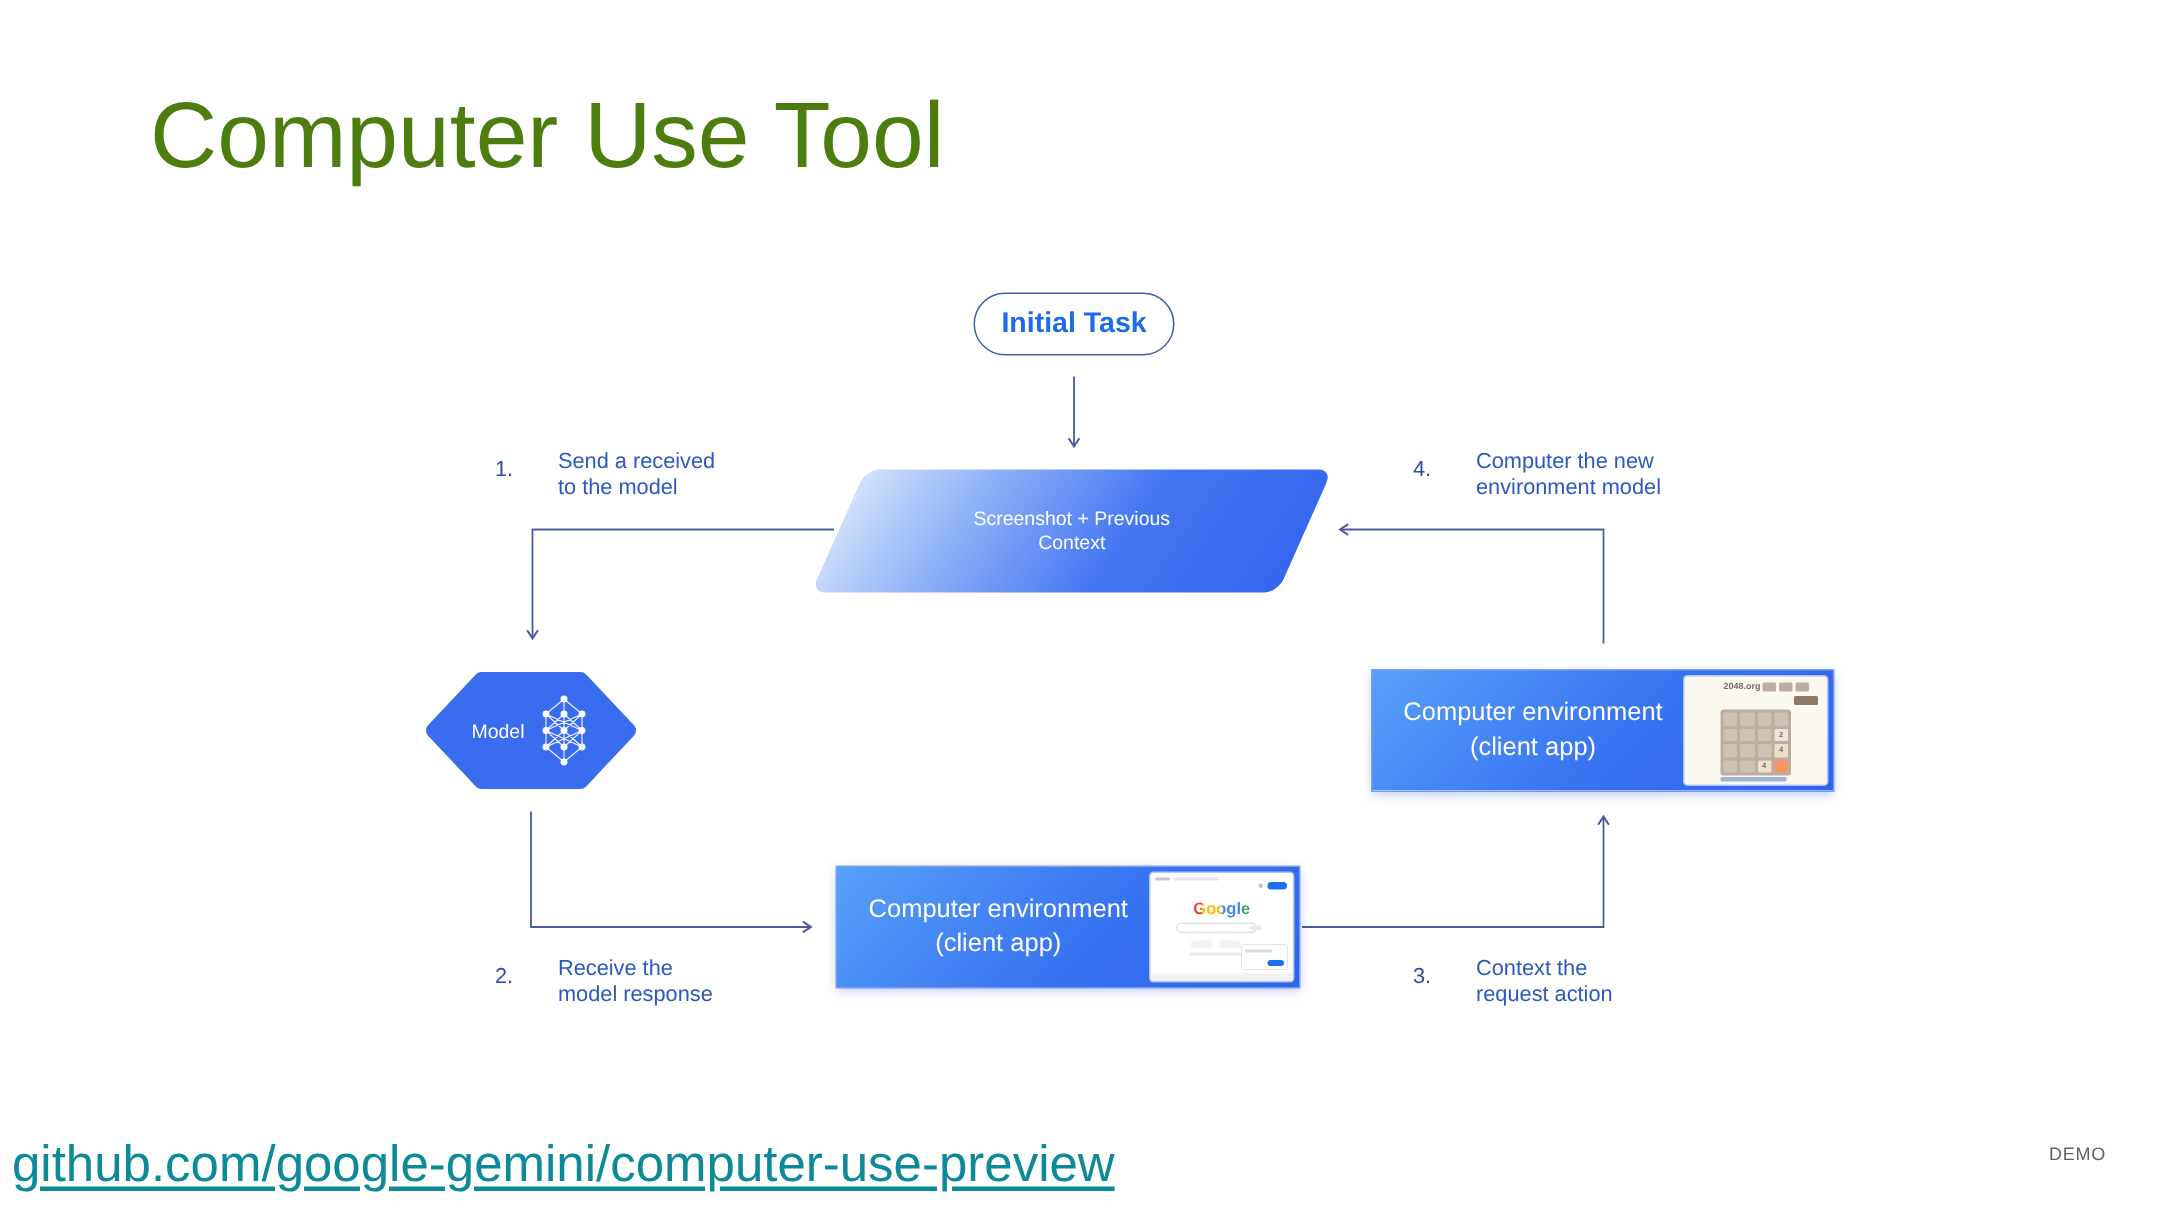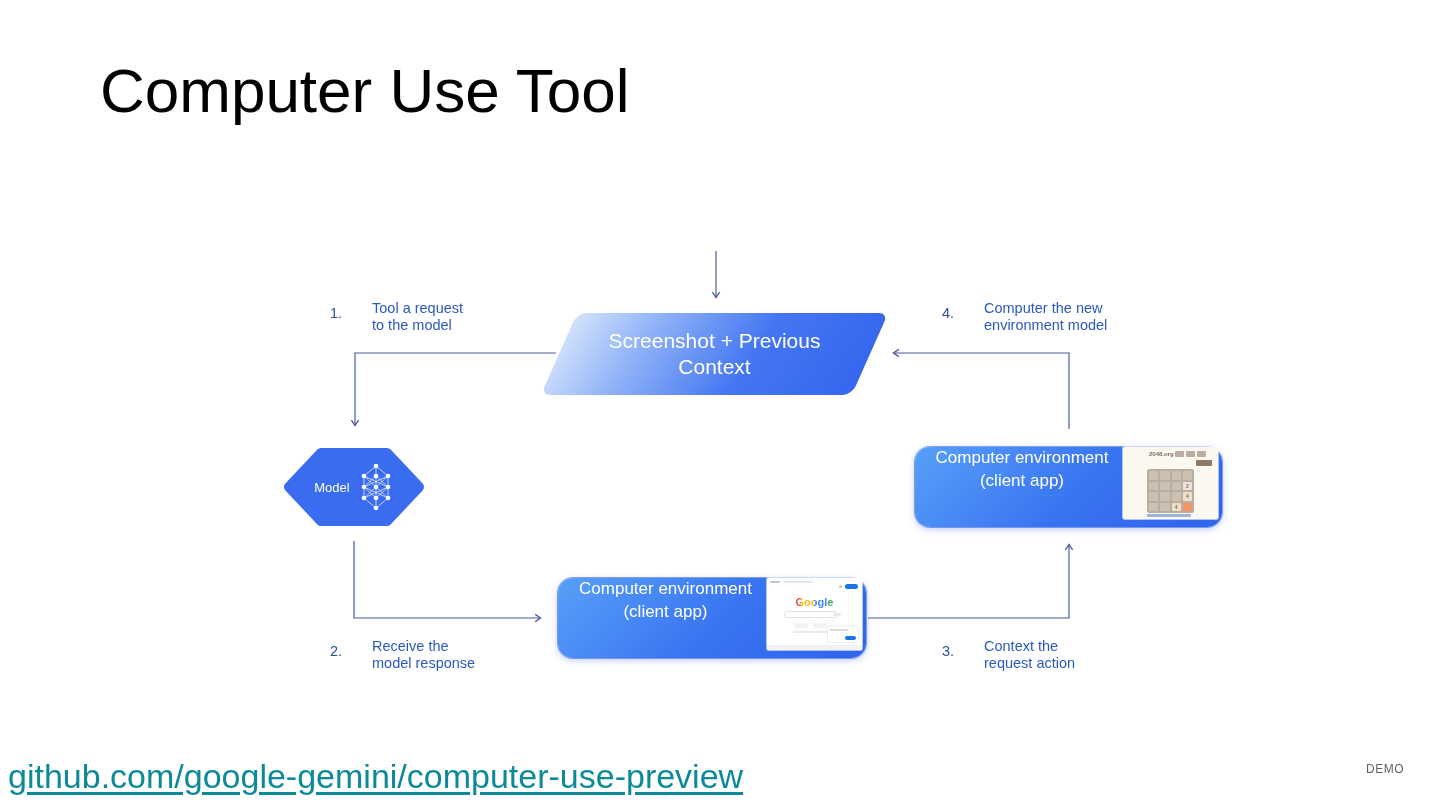--- a/index.html
+++ b/index.html
@@ -2,51 +2,51 @@
 <html><head>
 <meta charset="utf-8">
 <style>
   * { margin:0; padding:0; box-sizing:border-box; }
   html,body { background:#ffffff; }
   body { font-family:"Liberation Sans", sans-serif; }
   .slide { position:relative; width:1440px; height:810px; background:#ffffff; overflow:hidden; }
 
   
   .title { position:absolute; left:100px; top:55px; font-size:62px; font-weight:500;
-           color:#000000; letter-spacing:0px; }
+           color:#4d7c0f; letter-spacing:0px; }
 
   
   svg.arrows { position:absolute; left:0; top:0; width:1440px; height:810px; pointer-events:none; }
 
   
   .pill { position:absolute; left:649px; top:195px; width:134px; height:42px;
           border:1.6px solid #3f5fae; border-radius:22px; display:flex; align-items:center;
           justify-content:center; background:#ffffff; }
   .pill span { color:#1b6ce8; font-size:19px; font-weight:700; }
 
   
   .para-shape { position:absolute; left:559px; top:313px; width:311px; height:82px;
           transform:skewX(-24deg); border-radius:9px;
           background:linear-gradient(103deg, #d3e2fc 0%, #8fb2f7 26%, #4476f2 62%, #3566ee 100%); }
   .para-label { position:absolute; left:559px; top:313px; width:311px; height:82px;
           display:flex; flex-direction:column; align-items:center; justify-content:center;
-          color:#ffffff; font-size:21px; font-weight:500; line-height:1.25; text-align:center; }
+          color:#ffffff; font-size:13px; font-weight:500; line-height:1.25; text-align:center; }
 
   
   .hex-wrap { position:absolute; left:283px; top:447px; width:142px; height:80px; }
   .hex-wrap svg.hex { position:absolute; left:0; top:0; }
   .hex-content { position:absolute; left:0; top:0; width:142px; height:80px; display:flex;
           align-items:center; justify-content:center; gap:8px; }
   .hex-content .model-label { color:#ffffff; font-size:13px; font-weight:500; }
 
   
-  .env-box { position:absolute; height:80px; border-radius:15px;
+  .env-box { position:absolute; height:80px; border-radius:0;
           background:linear-gradient(135deg, #57a0f8 0%, #3873f1 55%, #2e64ec 100%);
           box-shadow:0 2px 7px rgba(60,105,235,.38), 0 0 0 1px rgba(43,95,224,.55);
-          display:flex; align-items:flex-start; }
+          display:flex; align-items:center; }
   .env-box.right { left:915px; top:447px; width:307px; }
   .env-box.bottom { left:558px; top:578px; width:308px; }
   .env-text { flex:1; text-align:center; color:#ffffff; font-size:17px; font-weight:500;
           line-height:1.35; padding-left:6px; }
   .thumb { position:relative; width:95px; height:72px; margin-right:4px; border-radius:2px;
           background:#ffffff; overflow:hidden; box-shadow:0 0 0 1px rgba(255,255,255,.6); flex:none; }
 
   
   .t2048 { background:#faf8ef; }
   .t2048 .site { position:absolute; left:26px; top:4px; font-size:6px; font-weight:700; color:#776e65; }
@@ -105,20 +105,23 @@
     </defs>
     <g fill="none" stroke="#4a5c9e" stroke-width="1.2">
       <path d="M716 251 L716 297" marker-end="url(#arr)"></path>
       <path d="M556 353 L355 353 L355 425" marker-end="url(#arr)"></path>
       <path d="M354 541 L354 618 L540 618" marker-end="url(#arr)"></path>
       <path d="M868 618 L1069 618 L1069 545" marker-end="url(#arr)"></path>
       <path d="M1069 429 L1069 353 L894 353" marker-end="url(#arr)"></path>
     </g>
   </svg>
 
+  <div class="pill">
+    <span>Initial Task</span>
+  </div>
 
   <div class="para-shape"></div>
   <div class="para-label">
     <span>Screenshot + Previous</span>
     <span>Context</span>
   </div>
 
   <div class="hex-wrap">
     <svg class="hex" width="142" height="80" viewBox="0 0 142 80">
       <polygon points="38,6 104,6 136,40 104,74 38,74 6,40" fill="#3a6cf0" stroke="#3a6cf0" stroke-width="10" stroke-linejoin="round"></polygon>
@@ -201,21 +204,21 @@
       <div class="popup">
         <div class="pline"></div>
         <div class="pbtn"></div>
       </div>
       <div class="footbar"></div>
     </div>
   </div>
 
   <div class="step" style="left:372px; top:300px;">
     <span class="num">1.</span>
-    <div>Tool a request</div>
+    <div>Send a received</div>
     <div>to the model</div>
   </div>
   <div class="step" style="left:984px; top:300px;">
     <span class="num">4.</span>
     <div>Computer the new</div>
     <div>environment model</div>
   </div>
   <div class="step" style="left:372px; top:638px;">
     <span class="num">2.</span>
     <div>Receive the</div>

